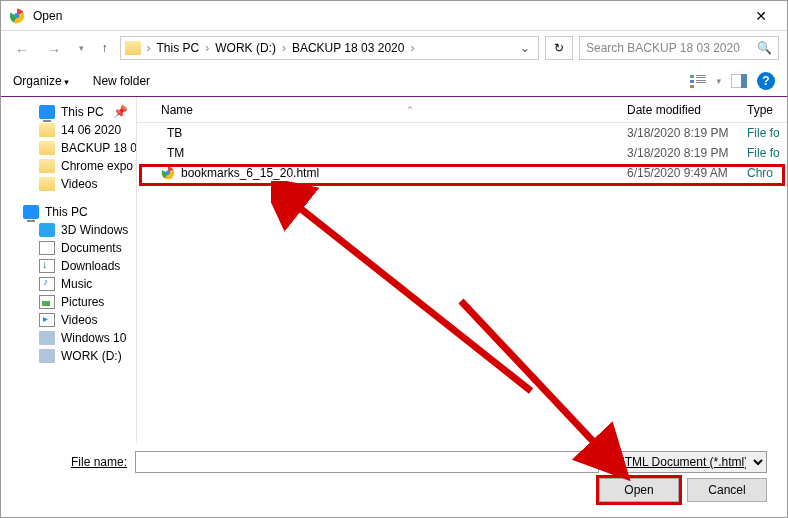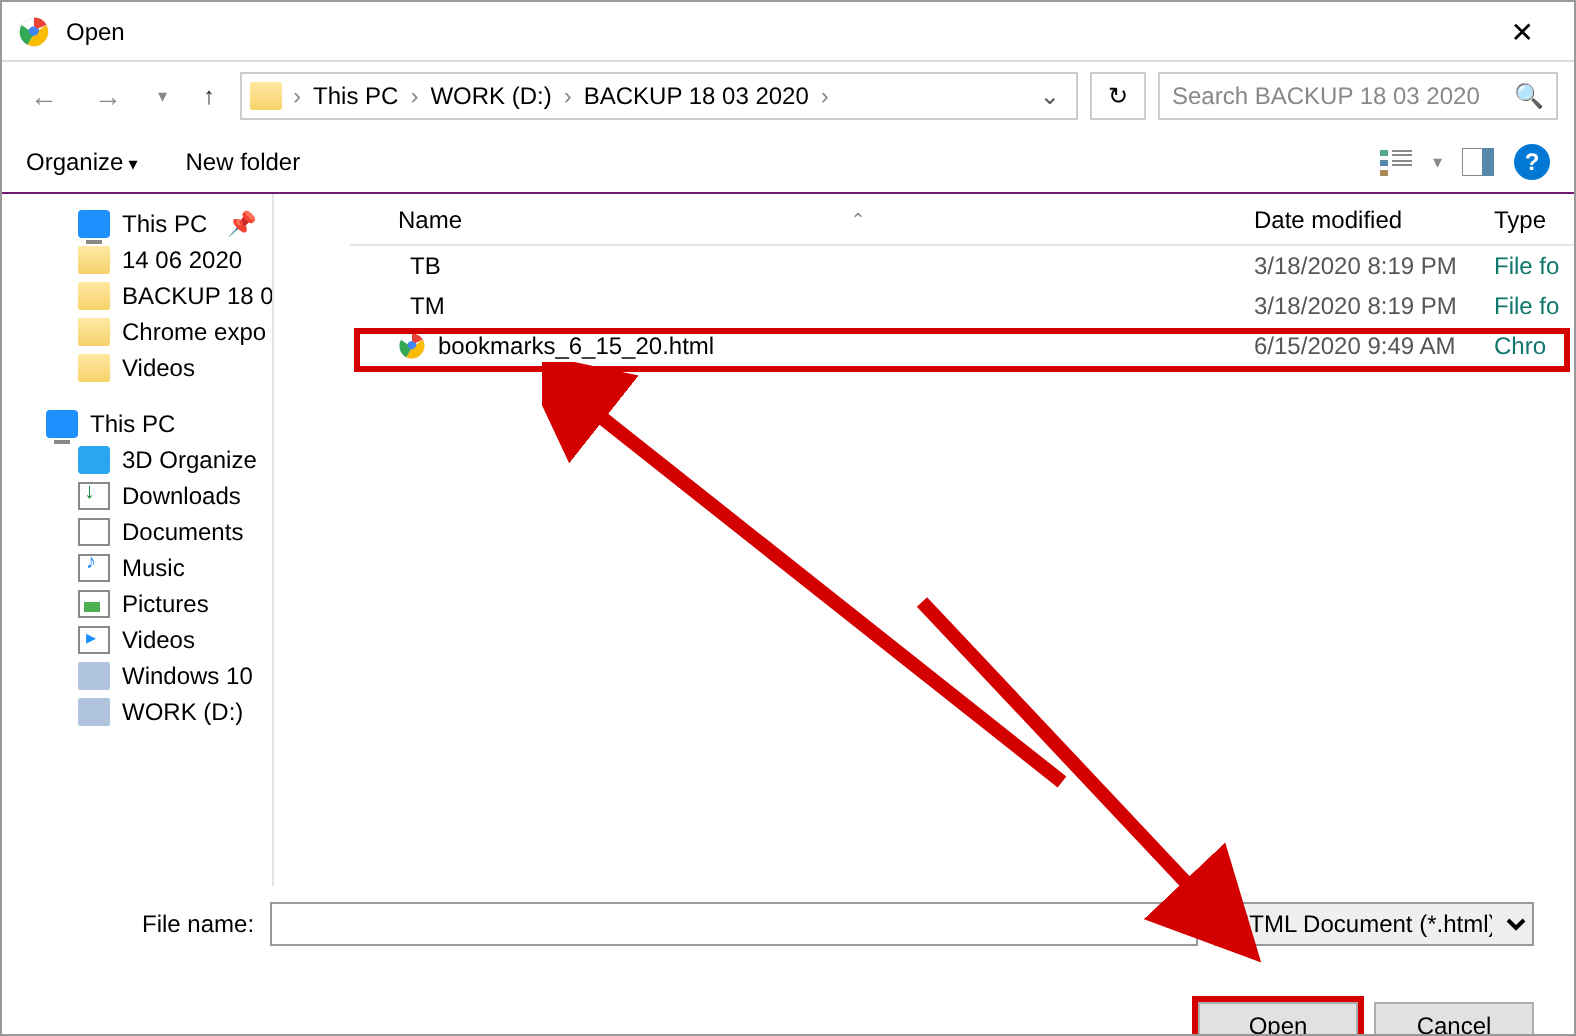--- a/index.html
+++ b/index.html
@@ -36,35 +36,35 @@
     .icon-doc { background: #fff; border: 1px solid #888; }
     .icon-download { background: #fff; border: 1px solid #888; position: relative; }
     .icon-download::after{content:'↓';position:absolute;left:2px;top:-2px;color:#1b8a3e;font-size:11px;}
     .icon-music { background: #fff; border: 1px solid #888; position: relative; }
     .icon-music::after{content:'♪';position:absolute;left:3px;top:-2px;color:#1e90ff;font-size:10px;}
     .icon-pic { background: #fff; border: 1px solid #888; position: relative; }
     .icon-pic::after{content:'';position:absolute;left:2px;top:5px;width:8px;height:5px;background:#4caf50;}
     .icon-video { background: #fff; border: 1px solid #888; position: relative; }
     .icon-video::after{content:'▸';position:absolute;left:3px;top:-1px;color:#1e90ff;font-size:10px;}
     .icon-disk { background: #b0c4de; border-radius: 1px; }
-    .filearea { flex: 1; display: flex; flex-direction: column; border-left: 1px solid #e5e5e5; padding-left: 38px; }
+    .filearea { flex: 1; display: flex; flex-direction: column; border-left: 1px solid #e5e5e5; }
     .filehead { display: flex; border-bottom: 1px solid #e5e5e5; height: 26px; align-items: center; padding-left: 24px; }
     .filehead .col-name { flex: 1; display:flex; align-items:center; }
     .filehead .col-date { width: 120px; }
     .filehead .col-type { width: 40px; }
     .filehead .sort { margin: 0 auto; color: #888; font-size: 9px; }
     .filelist { flex: 1; position: relative; }
     .filerow { display: flex; align-items: center; padding: 2px 0 2px 24px; height: 20px; }
     .filerow .col-name { flex: 1; display: flex; align-items: flex-start; gap: 6px; }
     .filerow .col-date { width: 120px; color: #555; }
     .filerow .col-type { width: 40px; color: #0f766e; overflow: hidden; }
     .highlight { position: absolute; border: 3px solid #d40000; left: 2px; right: 2px; height: 22px; pointer-events: none; }
     .chrome-mini { width: 14px; height: 14px; flex-shrink:0; }
     .bottom { padding: 8px 20px 14px; }
-    .filename-row { display: flex; align-items: center; gap: 8px; margin-bottom: 28px; }
+    .filename-row { display: flex; align-items: center; gap: 8px; margin-bottom: 5px; text-decoration: underline; }
     .filename-row label { white-space: nowrap; margin-left: 50px; }
     .filename-row select.fname { flex: 1; height: 22px; border: 1px solid #999; background: #fff; }
     .filename-row select.filter { width: 160px; height: 22px; border: 1px solid #999; background: #efefef; padding: 0 4px; }
     .button-row { display: flex; justify-content: flex-end; gap: 8px; }
     .button-row button { width: 80px; height: 24px; background: #e1e1e1; border: 1px solid #adadad; }
     .btn-highlight { outline: 3px solid #d40000; }
     .arrow-svg { position: absolute; pointer-events: none; }
   </style>
 </head>
 <body>
@@ -149,29 +149,29 @@
         <span class="icon icon-folder"></span>
         <span>Videos</span>
       </div>
       <div style="height: 10px;"></div>
       <div class="node">
         <span class="icon icon-pc"></span>
         <span>This PC</span>
       </div>
       <div class="node indent">
         <span class="icon icon-3d"></span>
-        <span>3D Organize</span>
+        <span>3D Windows</span>
+      </div>
+      <div class="node indent">
+        <span class="icon icon-doc"></span>
+        <span>Documents</span>
       </div>
       <div class="node indent">
         <span class="icon icon-download"></span>
         <span>Downloads</span>
-      </div>
-      <div class="node indent">
-        <span class="icon icon-doc"></span>
-        <span>Documents</span>
       </div>
       <div class="node indent">
         <span class="icon icon-music"></span>
         <span>Music</span>
       </div>
       <div class="node indent">
         <span class="icon icon-pic"></span>
         <span>Pictures</span>
       </div>
       <div class="node indent">

